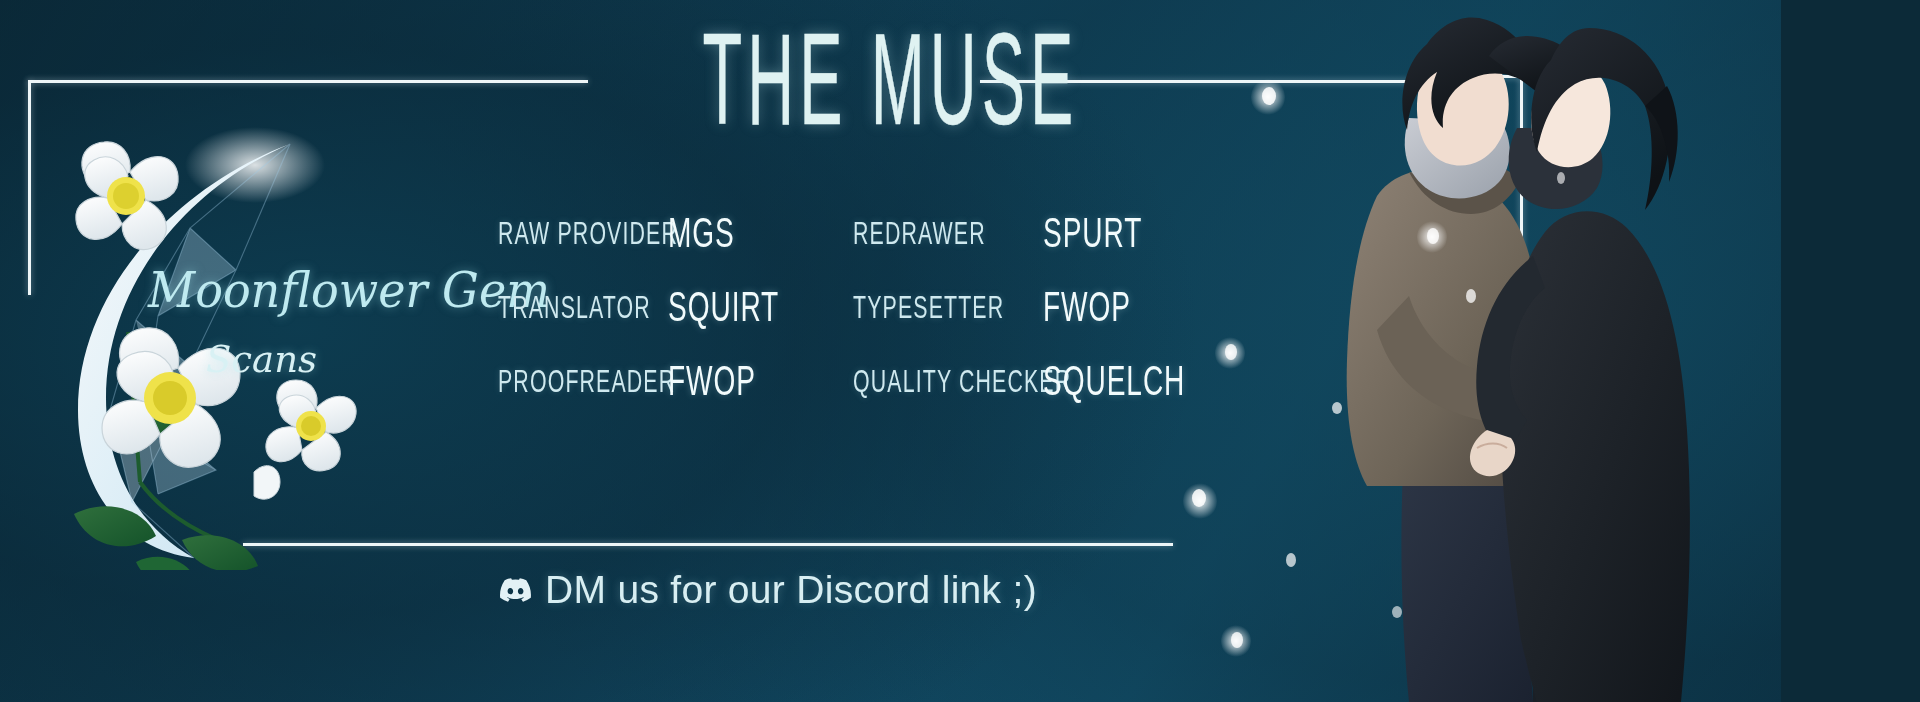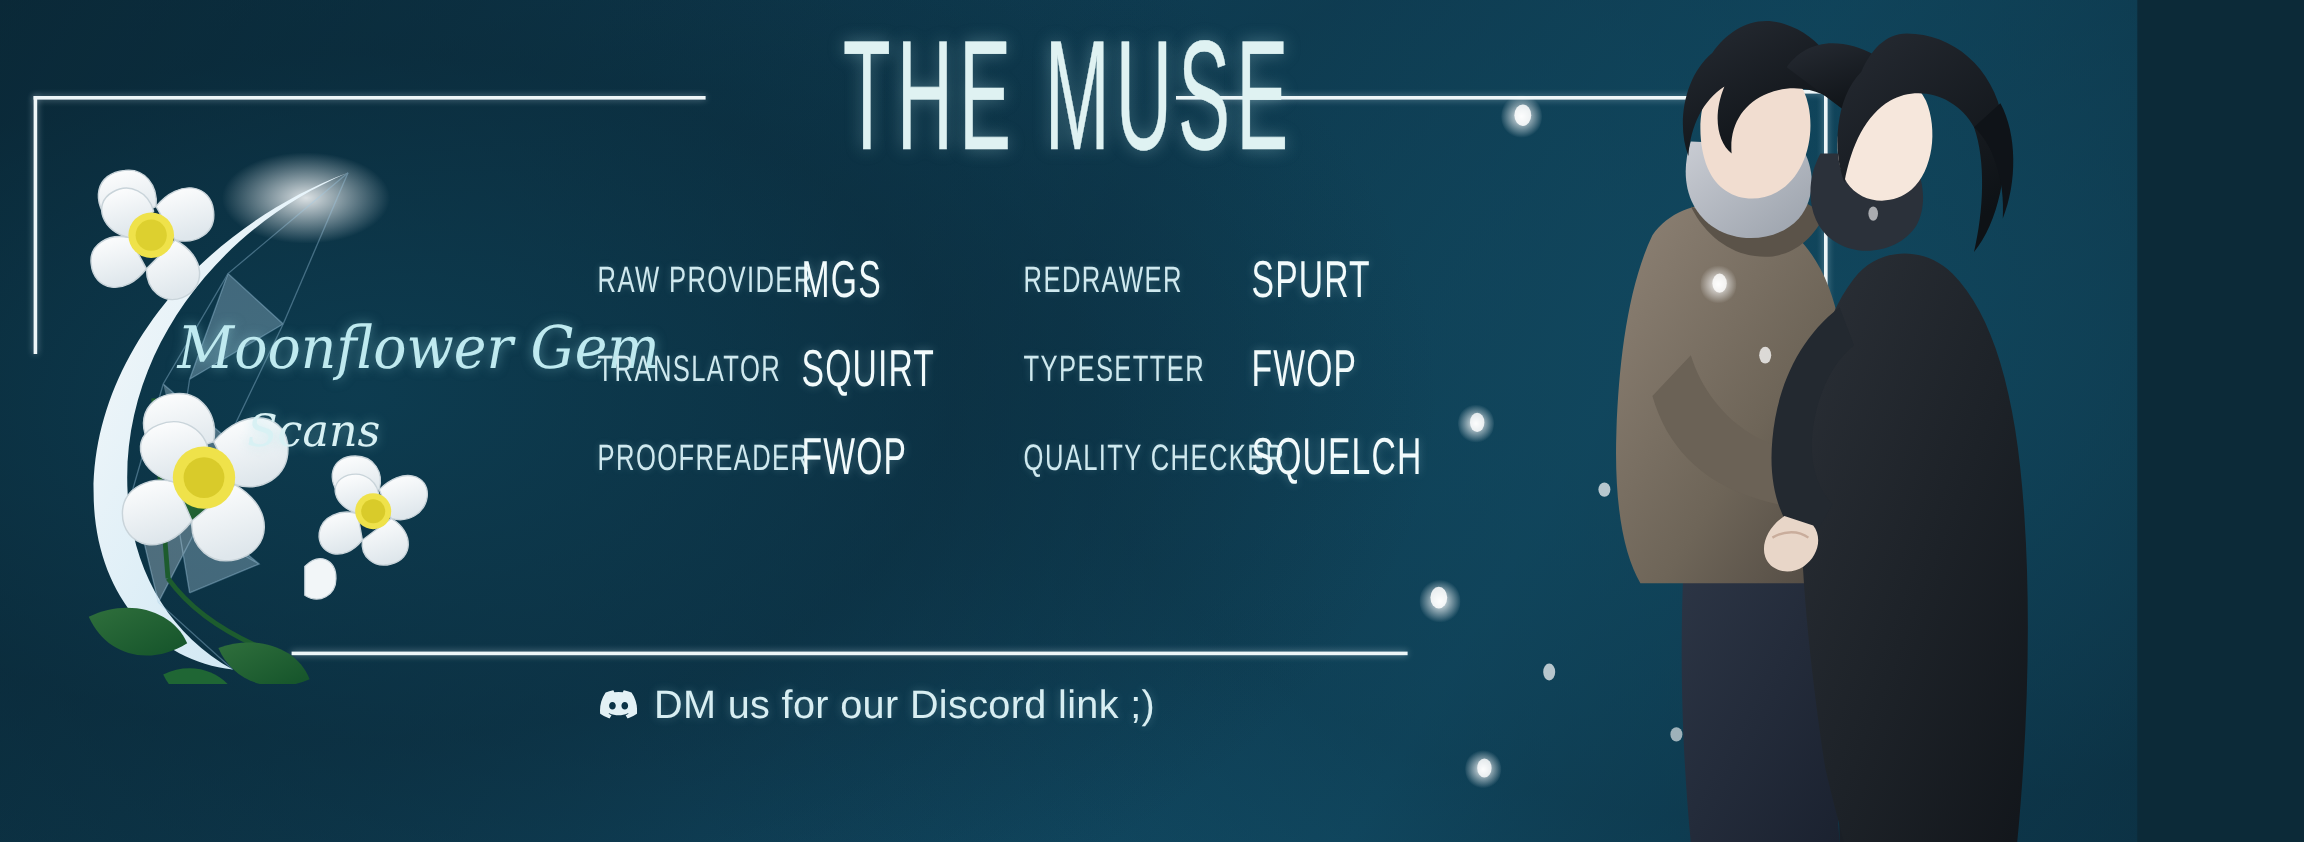--- a/index.html
+++ b/index.html
@@ -120,21 +120,21 @@
 
   
   .discord-row {
     position: absolute;
     left: 500px; top: 568px;
     display: flex; align-items: center; gap: 14px;
   }
   .discord-icon { width: 31px; height: 24px; display: block; }
   .discord-text {
     color: #d8eef2;
-    font-size: 33px;
+    font-size: 39px;
     font-weight: 300;
     letter-spacing: 0.3px;
     white-space: nowrap;
     text-shadow: 0 0 8px rgba(170,225,235,0.3);
   }
 
   
   .illus { position: absolute; right: 0; top: 0; width: 640px; height: 702px; }
   .sparkle {
     position: absolute;

